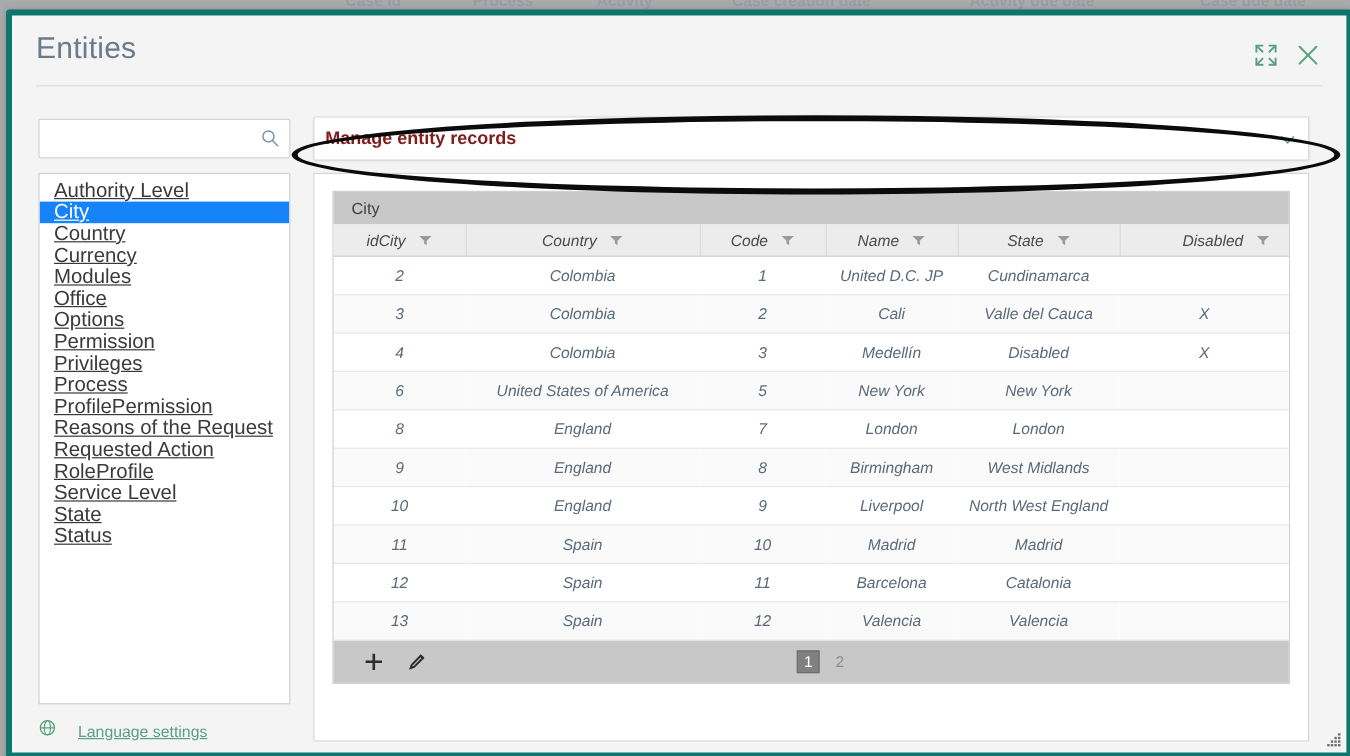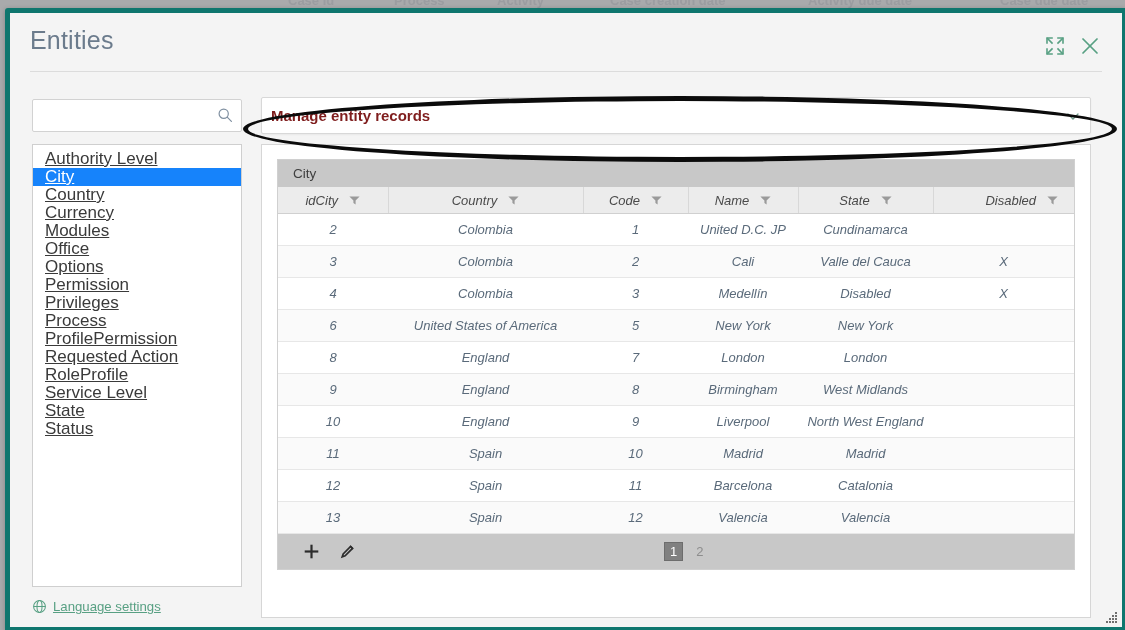--- a/index.html
+++ b/index.html
@@ -184,22 +184,22 @@
     background: #1683fb;
     color: #ffffff;
   }
 
   
   #language-settings {
     position: absolute;
     left: 22px;
     top: 586px;
     display: flex;
-    align-items: flex-start;
-    gap: 6px;
+    align-items: center;
+    gap: 18px;
     cursor: pointer;
   }
   #language-settings-label {
     font-size: 13.2px;
     color: #58a083;
     text-decoration: underline;
   }
 
   
   #content-panel {
@@ -388,20 +388,21 @@
       <div class="entity-item selected">City</div>
       <div class="entity-item">Country</div>
       <div class="entity-item">Currency</div>
       <div class="entity-item">Modules</div>
       <div class="entity-item">Office</div>
       <div class="entity-item">Options</div>
       <div class="entity-item">Permission</div>
       <div class="entity-item">Privileges</div>
       <div class="entity-item">Process</div>
       <div class="entity-item">ProfilePermission</div>
+      <div class="entity-item">Reasons of the Request</div>
       <div class="entity-item">Requested Action</div>
       <div class="entity-item">RoleProfile</div>
       <div class="entity-item">Service Level</div>
       <div class="entity-item">State</div>
       <div class="entity-item">Status</div>
     </div>
 
   <div id="language-settings">
     <span>
       <svg viewBox="0 0 16 16" width="15" height="15" fill="none" stroke="#58a083" stroke-width="1.1">

